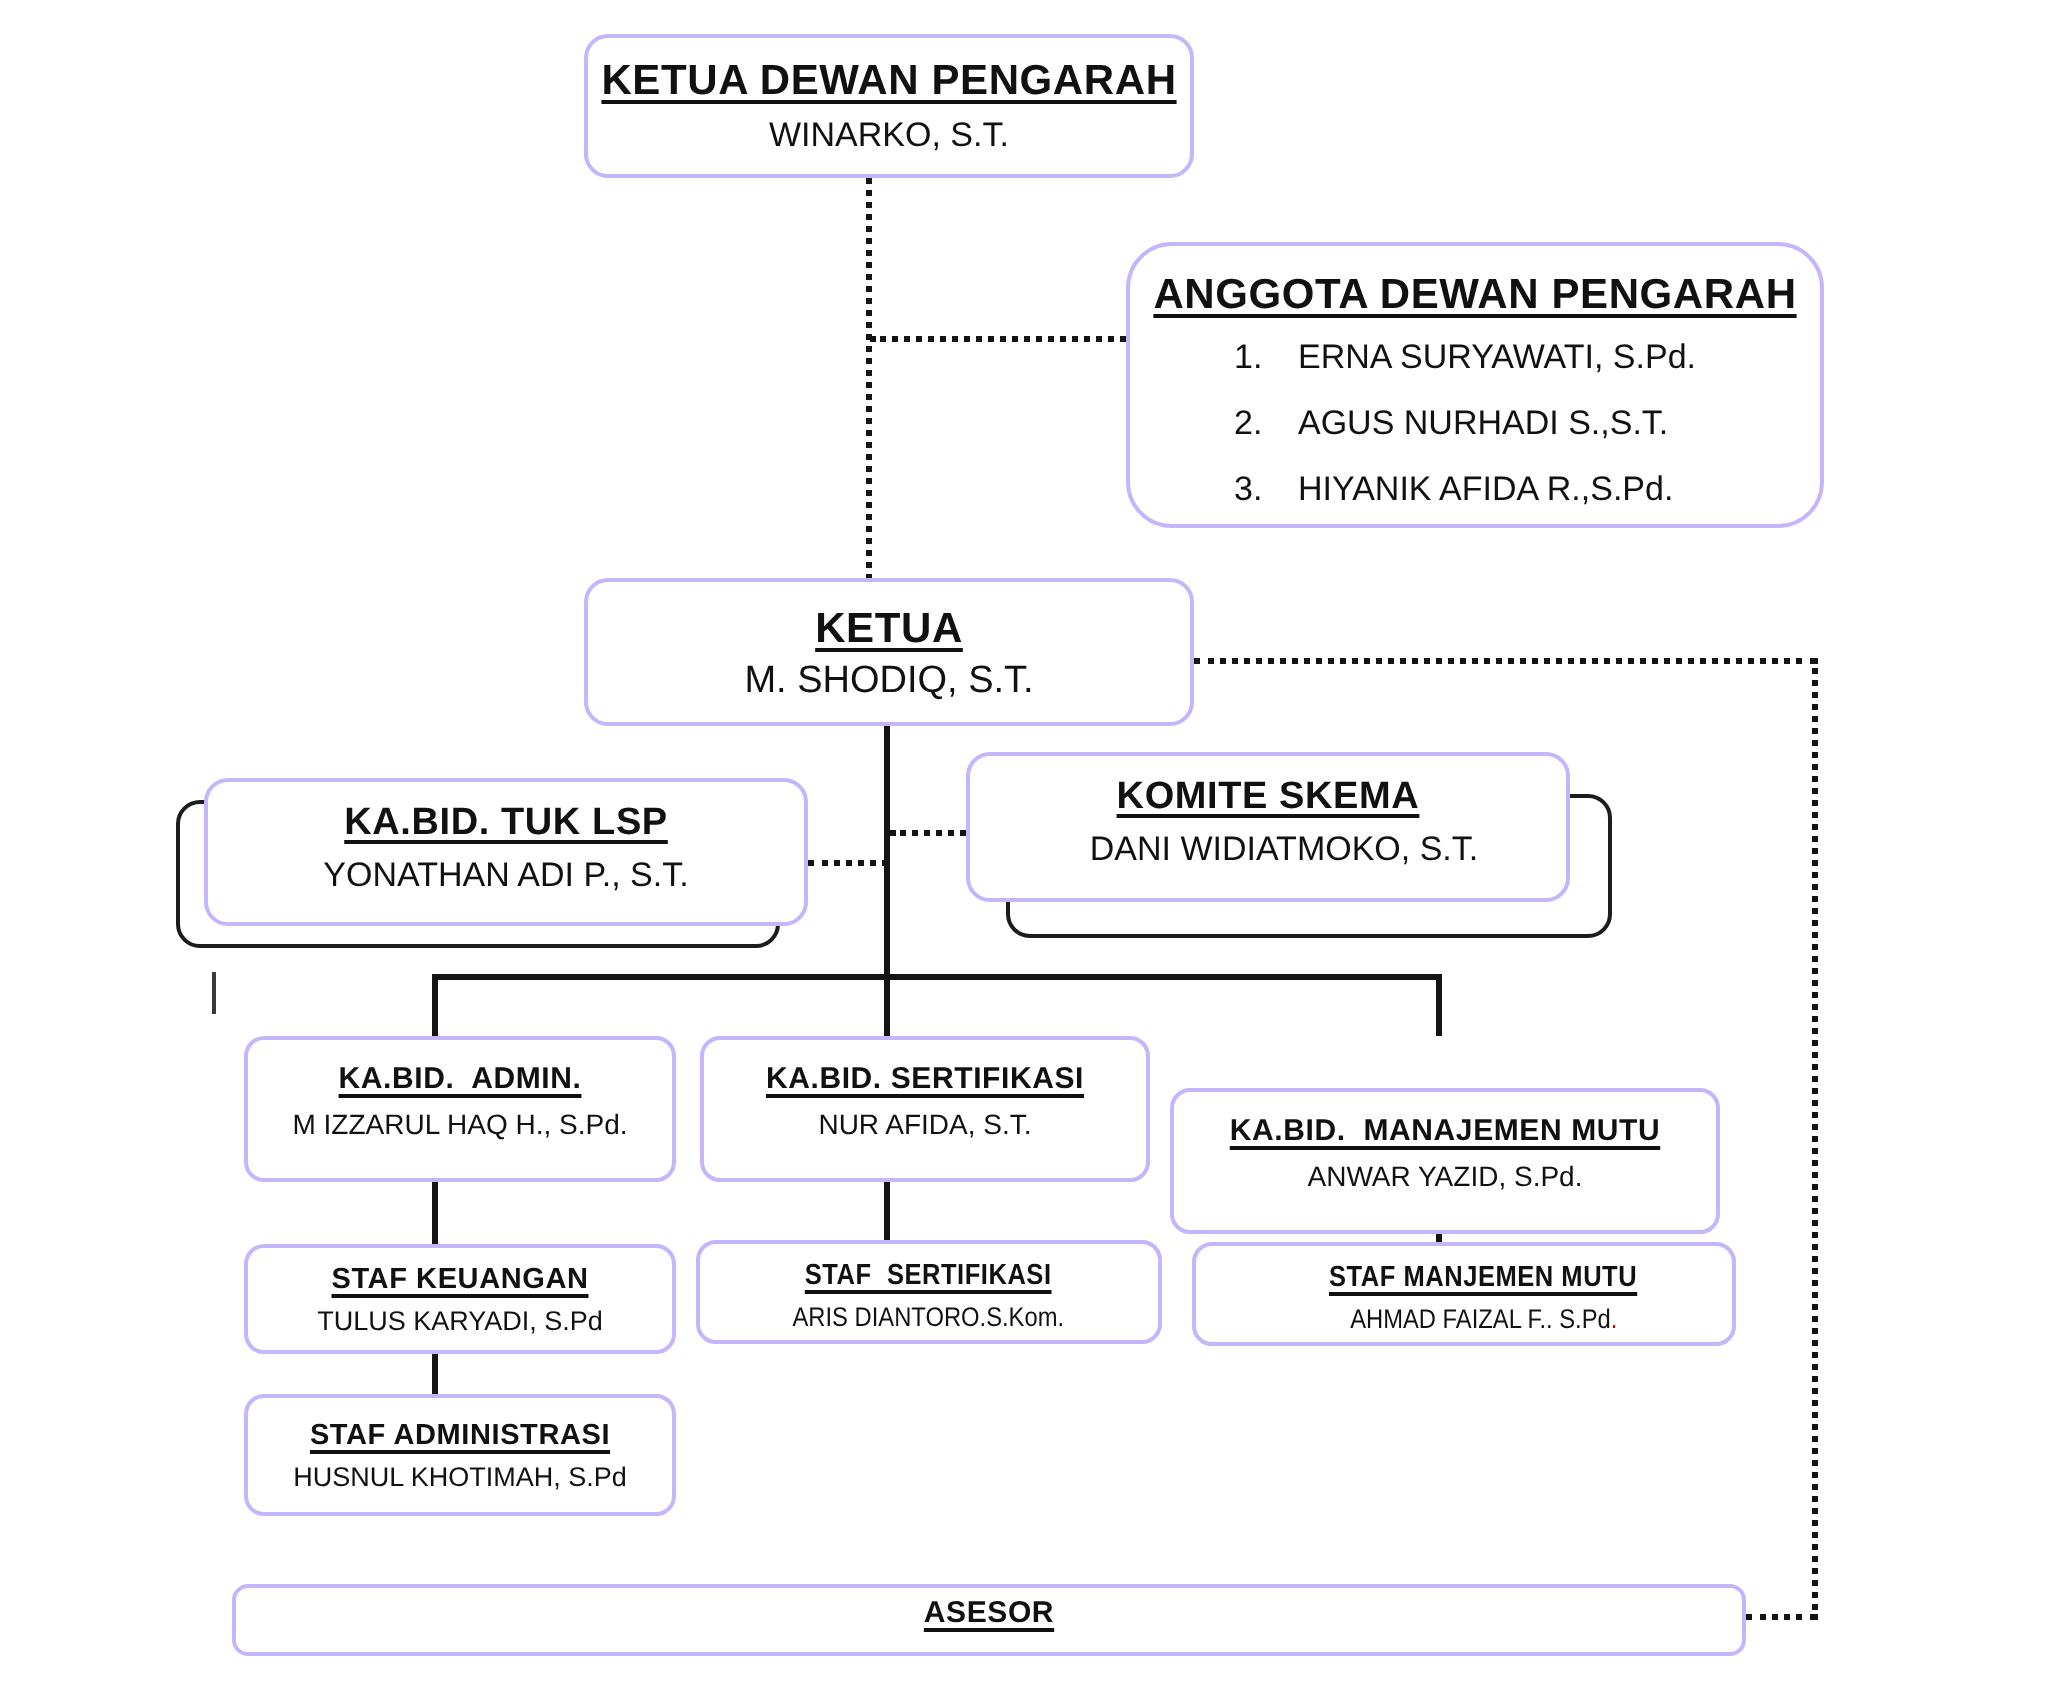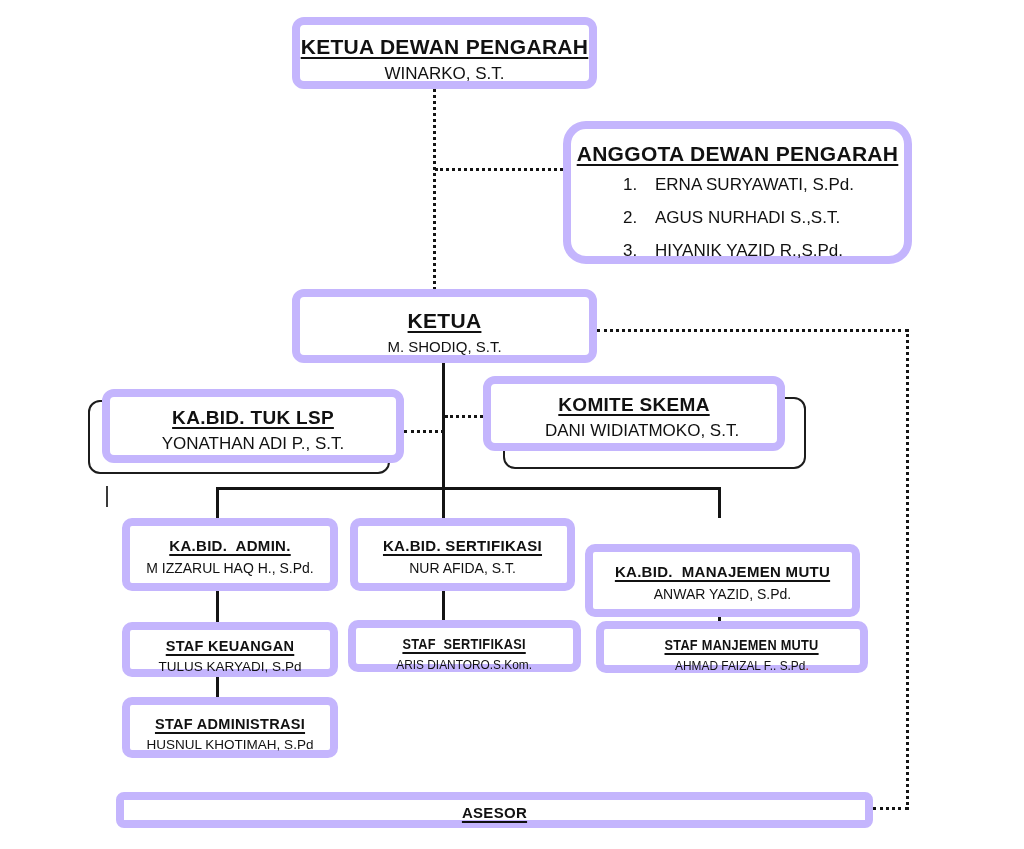--- a/index.html
+++ b/index.html
@@ -9,21 +9,21 @@
     width: 1024px;
     height: 849px;
     background: #ffffff;
     font-family: "Liberation Sans", sans-serif;
     color: #111111;
     overflow: hidden;
   }
   .box {
     position: absolute;
     background: #ffffff;
-    border: 8px solid #c4b5fd;
+    border: 2px solid #c4b5fd;
     border-radius: 12px;
     text-align: center;
     z-index: 2;
   }
   .shadowbox {
     position: absolute;
     background: #ffffff;
     border: 2px solid #1c1c1c;
     border-radius: 12px;
     z-index: 1;
@@ -48,21 +48,21 @@
   #b-kdp .title { font-size:21px; line-height:28px; }
   #b-kdp .name  { font-size:17px; line-height:26px; }
 
   #b-adp   { left:563px; top:121px; width:349px; height:143px; padding-top:11px;border-radius:23px; }
   #b-adp .title { font-size:21px; line-height:28px; }
   .member-row { display:flex; text-align:left; margin-left:52px; font-size:17px; line-height:33px; }
   .member-num { width:32px; }
 
   #b-ketua { left:292px; top:289px; width:305px; height:74px; padding-top:10px; }
   #b-ketua .title { font-size:21px; line-height:27px; }
-  #b-ketua .name  { font-size:15px; line-height:26px; }
+  #b-ketua .name  { font-size:19px; line-height:26px; }
 
   #b-tuk   { left:102px; top:389px; width:302px; height:74px; padding-top:8px; }
   #sh-tuk  { left:88px;  top:400px; width:302px; height:74px; }
   #b-tuk .title { font-size:19px; line-height:26px; }
   #b-tuk .name  { font-size:17px; line-height:25px; }
 
   #b-komite { left:483px; top:376px; width:302px; height:75px; padding-top:8px; }
   #sh-komite{ left:503px; top:397px; width:303px; height:72px; }
   #b-komite .title { font-size:19px; line-height:26px; }
   #b-komite .name  { font-size:17px; line-height:25px;padding-left:16px; }
@@ -141,21 +141,21 @@
     <div class="member-row">
       <span class="member-num">1.</span>
       <span class="member-text">ERNA SURYAWATI, S.Pd.</span>
     </div>
     <div class="member-row">
       <span class="member-num">2.</span>
       <span class="member-text">AGUS NURHADI S.,S.T.</span>
     </div>
     <div class="member-row">
       <span class="member-num">3.</span>
-      <span class="member-text">HIYANIK YAZID R.,S.Pd.</span>
+      <span class="member-text">HIYANIK AFIDA R.,S.Pd.</span>
     </div>
   </div>
 
   <div class="box" id="b-ketua">
     <div class="title">KETUA</div>
     <div class="name">M. SHODIQ, S.T.</div>
   </div>
 
   <div class="box" id="b-tuk">
     <div class="title">KA.BID. TUK LSP</div>

